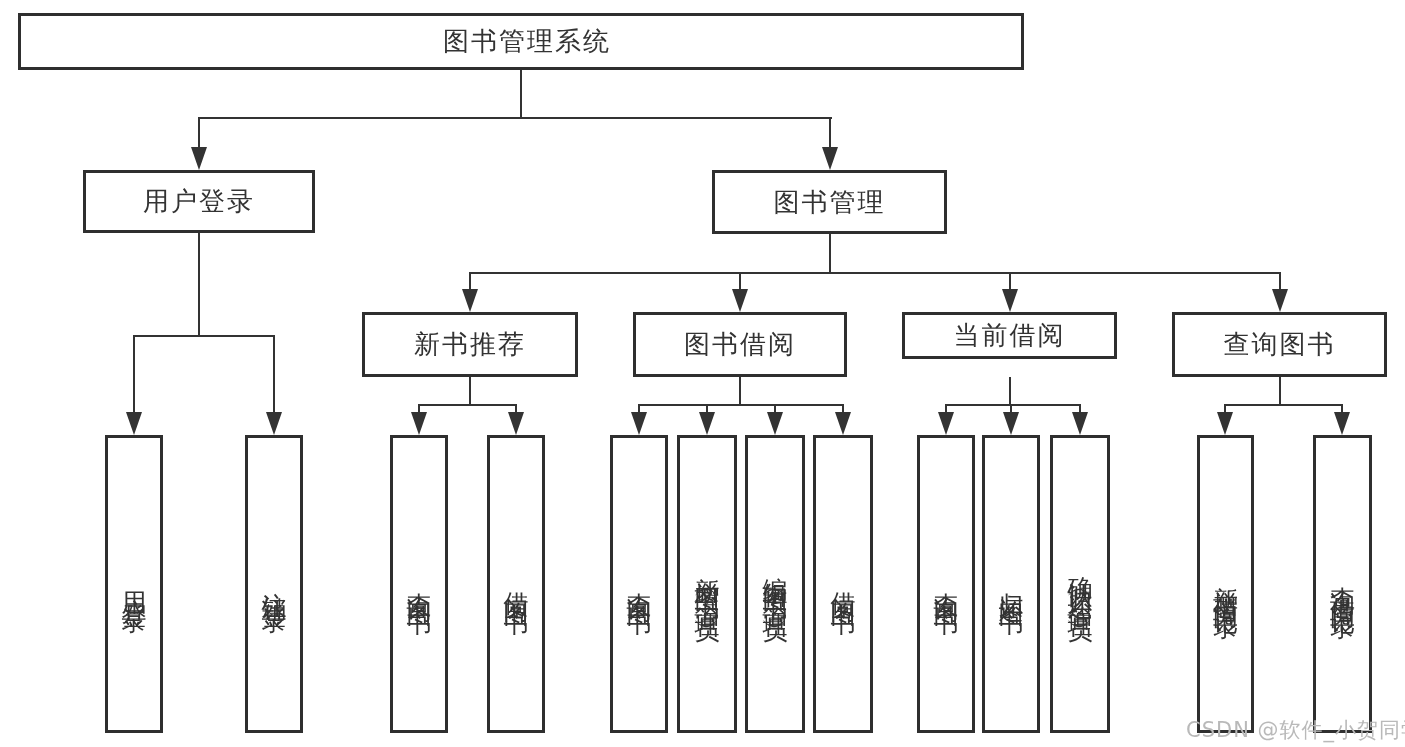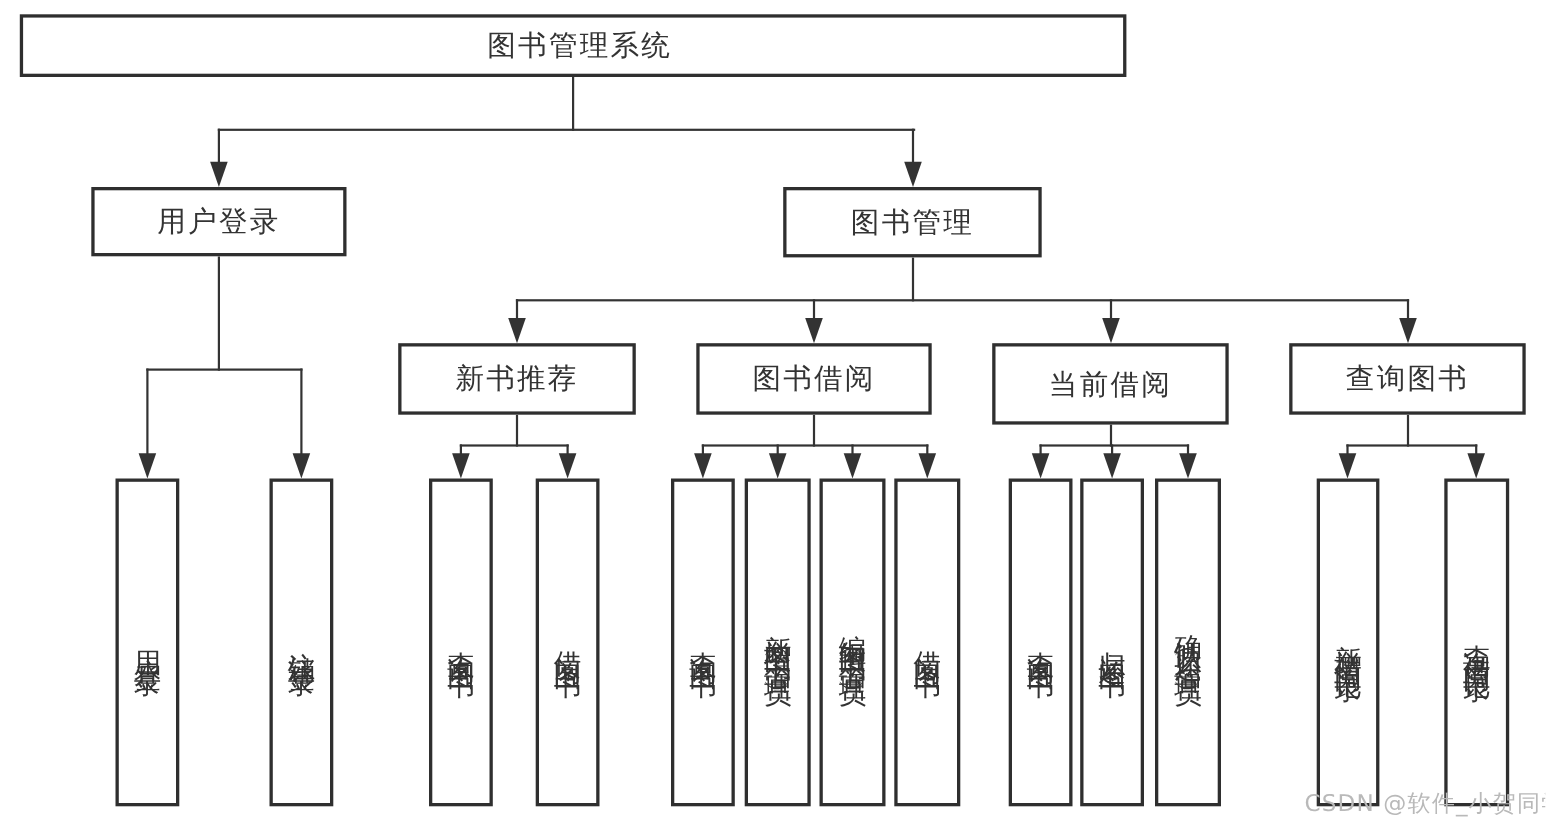--- a/index.html
+++ b/index.html
@@ -98,21 +98,21 @@
   <div class="node" style="left:712px; top:170px; width:235px; height:64px;">
     <span>图书管理</span>
   </div>
 
   <div class="node" style="left:362px; top:312px; width:216px; height:65px;">
     <span>新书推荐</span>
   </div>
   <div class="node" style="left:633px; top:312px; width:214px; height:65px;justify-content:center;">
     <span>图书借阅</span>
   </div>
-  <div class="node" style="left:902px; top:312px; width:215px; height:74px;">
+  <div class="node" style="left:902px; top:312px; width:215px; height:47px;">
     <span>当前借阅</span>
   </div>
   <div class="node" style="left:1172px; top:312px; width:215px; height:65px;">
     <span>查询图书</span>
   </div>
 
   <div class="leaf" style="left:105px; top:435px; width:58px; height:298px;">
     <span class="vlabel">用户登录</span>
   </div>
   <div class="leaf" style="left:245px; top:435px; width:58px; height:298px;">

